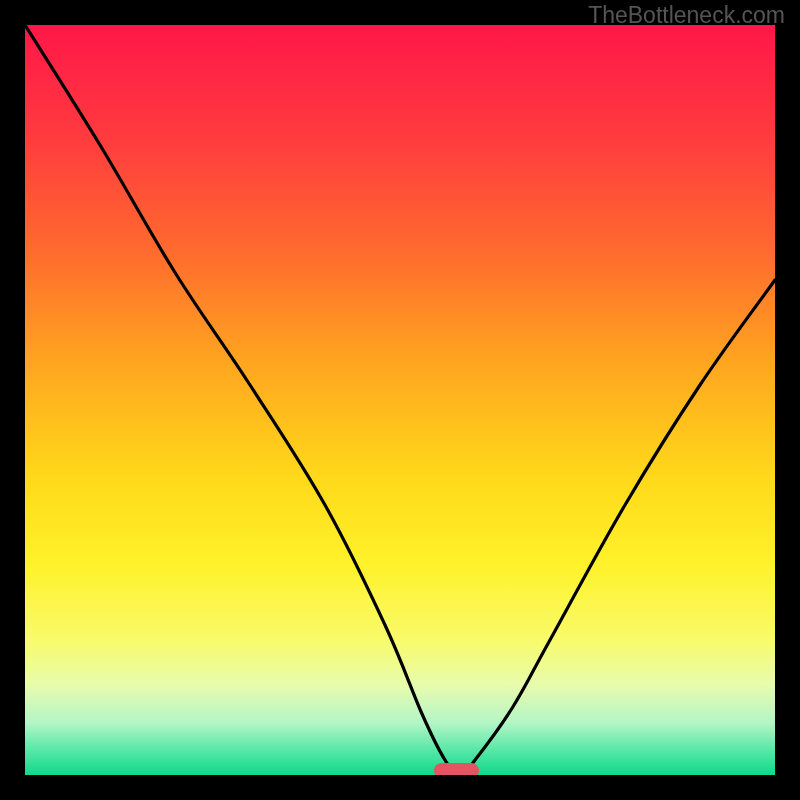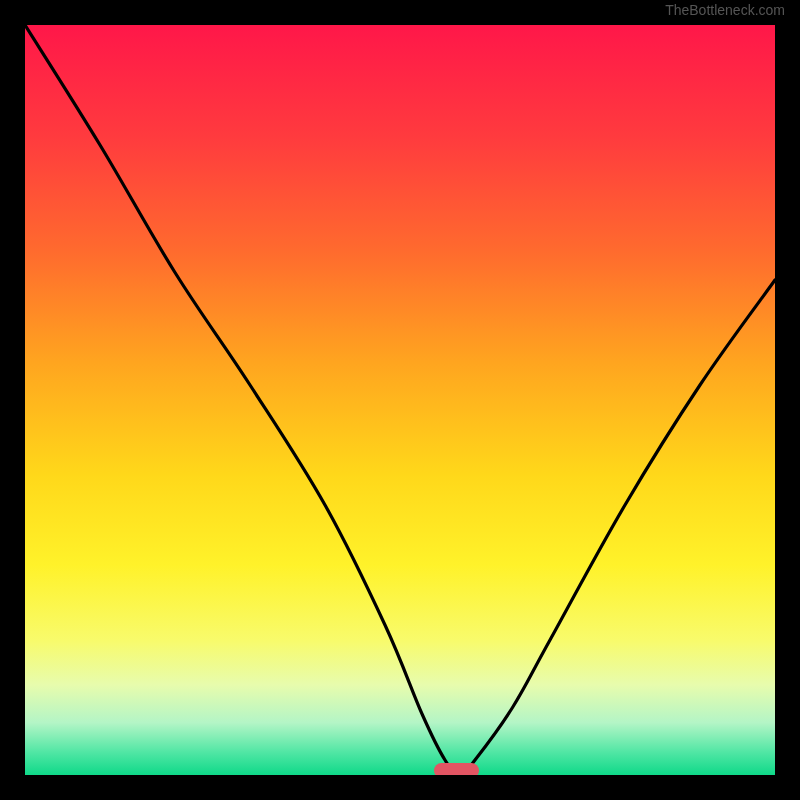--- a/index.html
+++ b/index.html
@@ -31,21 +31,21 @@
   }
   .curve {
     position: absolute;
     inset: 0;
   }
   .watermark {
     position: absolute;
     top: 2px;
     right: 15px;
     color: #555;
-    font-size: 14px;
+    font-size: 23px;
     font-weight: 500;
     user-select: none;
   }
   .marker {
     position: absolute;
     background: #e25563;
     border-radius: 8px;
   }
 </style>
 </head>

